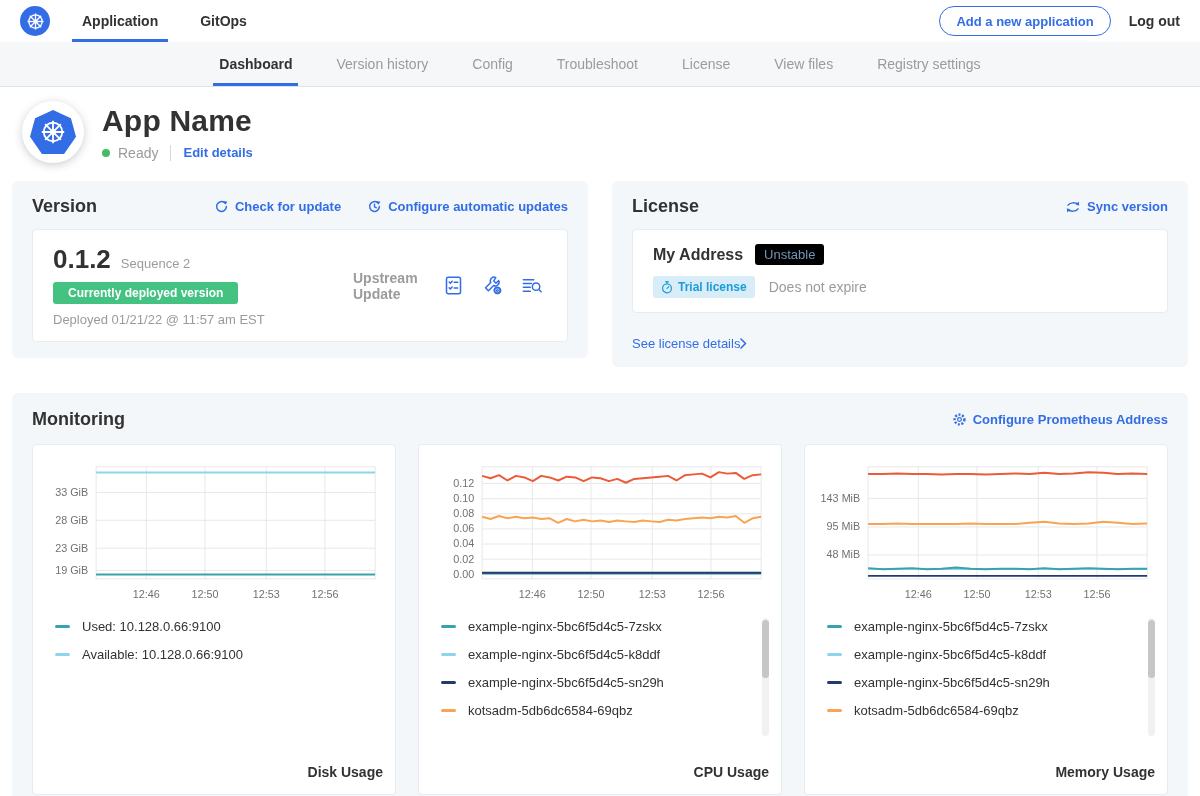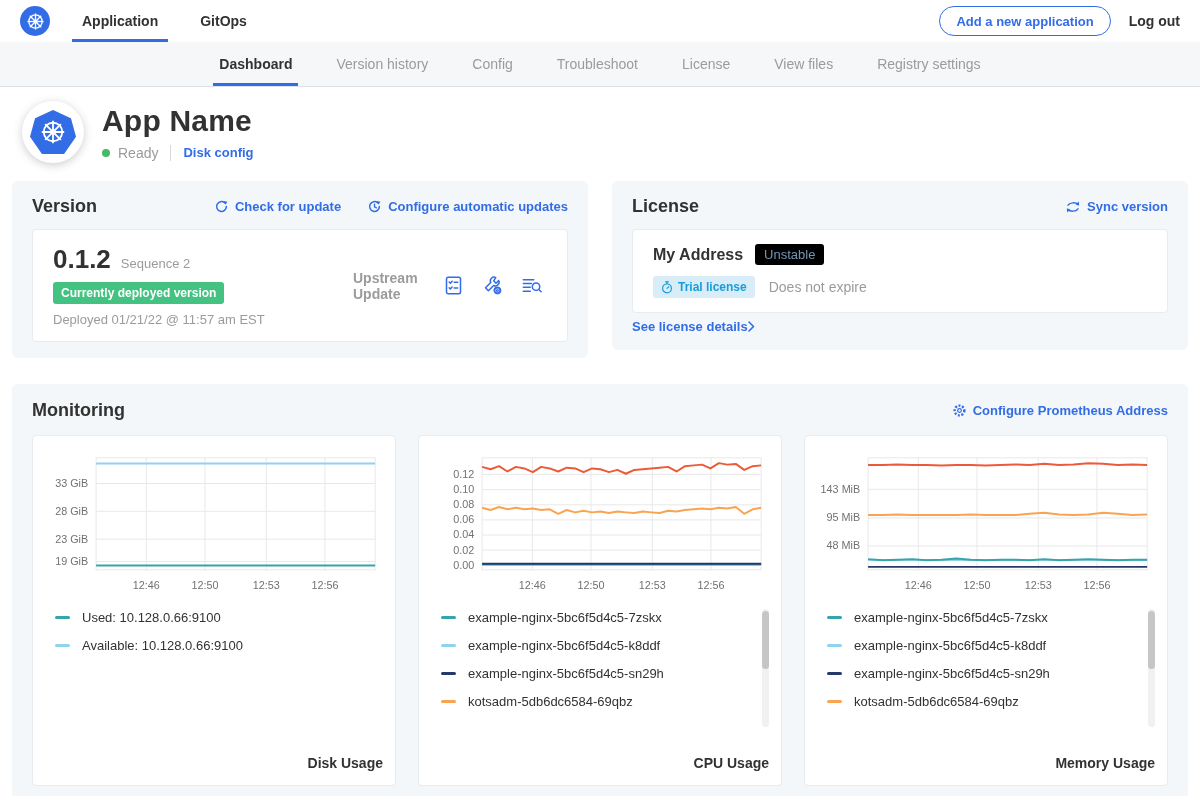--- a/index.html
+++ b/index.html
@@ -40,26 +40,26 @@
   .card-head { display:flex; align-items:center; }
   .card-title { font-size:18px; font-weight:700; }
   .card-links { margin-left:auto; display:flex; align-items:center; gap:26px; }
   .icon-link { display:flex; align-items:center; gap:6px; font-size:13px; font-weight:700; color:#326de6; cursor:pointer; }
   .panel { background:#fff; border:1px solid #e6ecef; border-radius:4px; margin-top:12px; padding:14px 20px; }
   .version-panel { display:flex; align-items:center; }
   .ver-left { width:300px; }
   .ver-num-row { display:flex; align-items:baseline; gap:10px;text-align:center; }
   .ver-num { font-size:26px; font-weight:800; }
   .ver-seq { font-size:13px; color:#9b9b9b; }
-  .deployed-badge { display:inline-block; background:#44c282; color:#fff; font-size:12px; font-weight:700; padding:4px 8px; border-radius:3px; margin:7px 0 8px; }
+  .deployed-badge { display:inline-block; background:#44c282; color:#fff; font-size:12px; font-weight:700; padding:4px 15px; border-radius:3px; margin:7px 0 8px; }
   .deployed-at { font-size:13px; color:#9b9b9b; }
   .ver-source { font-size:14px; font-weight:700; color:#9b9b9b; flex:1; }
   .ver-actions { display:flex; align-items:center; gap:18px; padding-right:4px; }
   .ver-actions .act { cursor:pointer; display:flex; }
-  .see-link { display:flex; align-items:center; gap:0; margin-top:6px; font-size:13px; font-weight:700; color:#326de6; cursor:pointer; }
+  .see-link { display:flex; align-items:center; gap:0; margin-top:23px; font-size:13px; font-weight:400; color:#326de6; cursor:pointer; }
 
   .customer-row { display:flex; align-items:center; gap:12px; }
   .customer-name { font-size:16px; font-weight:700; }
   .channel-badge { background:#000000; color:#7096b6; font-size:13px; padding:3px 9px; border-radius:3px; }
   .license-row2 { display:flex; align-items:center; gap:14px; margin-top:11px; }
   .trial-badge { display:flex; align-items:center; gap:5px; background:#d9edf8; color:#1a9cd8; font-size:12px; font-weight:700; padding:4px 8px; border-radius:3px; }
   .expire-text { font-size:14px; color:#9b9b9b; }
 
   
   .monitoring { margin:26px 12px 0; background:#f4f7f9; border-radius:6px; padding:16px 20px 16px; }
@@ -123,21 +123,21 @@
           </g>
         </svg>
     </div>
   </div>
   <div>
     <div class="app-title">App Name</div>
     <div class="app-status-row">
       <span class="ready-dot"></span>
       <span class="ready-text">Ready</span>
       <span class="vdiv"></span>
-      <span class="edit-config">Disk config</span>
+      <span class="edit-config">Edit details</span>
     </div>
   </div>
 </div>
 
 <div class="cards-row">
 
   <div class="card" style="min-height:170px;">
     <div class="card-head">
       <span class="card-title">Version</span>
       <span class="card-links">

